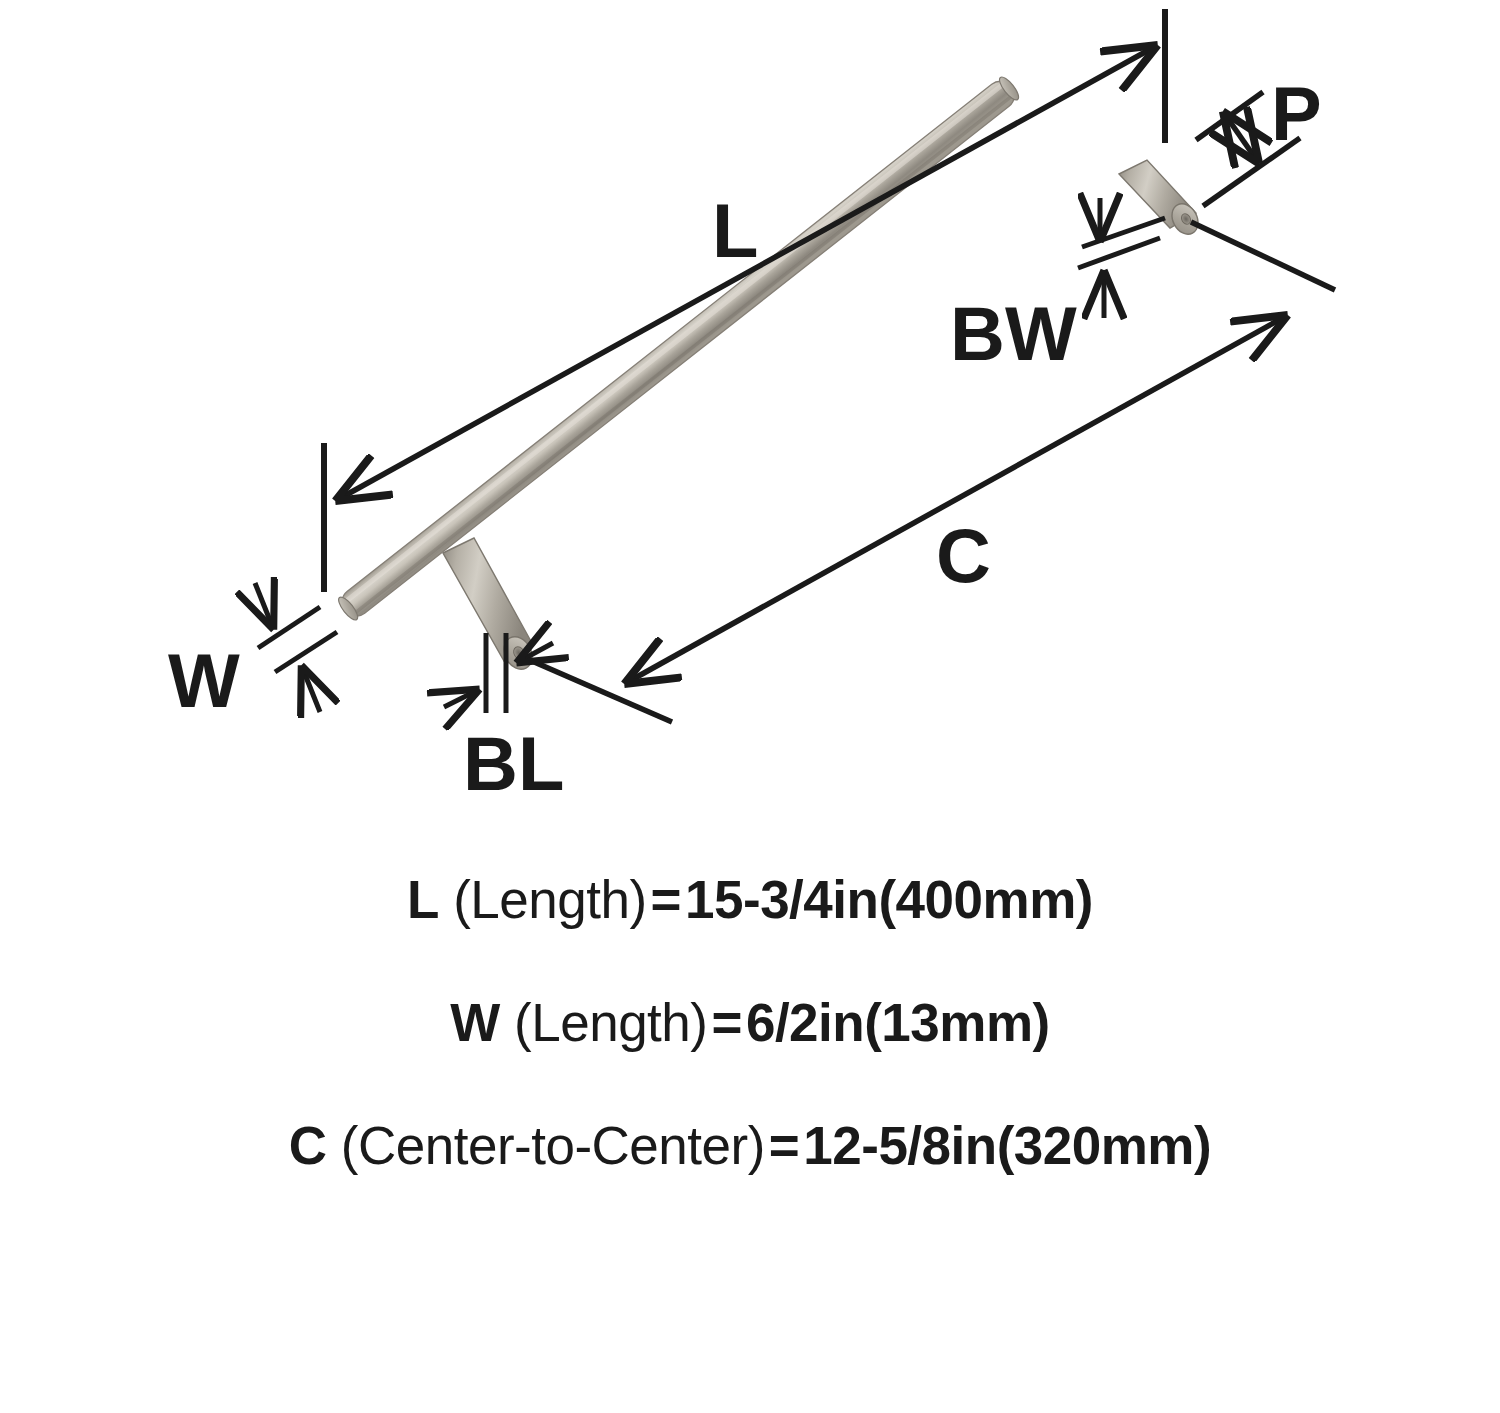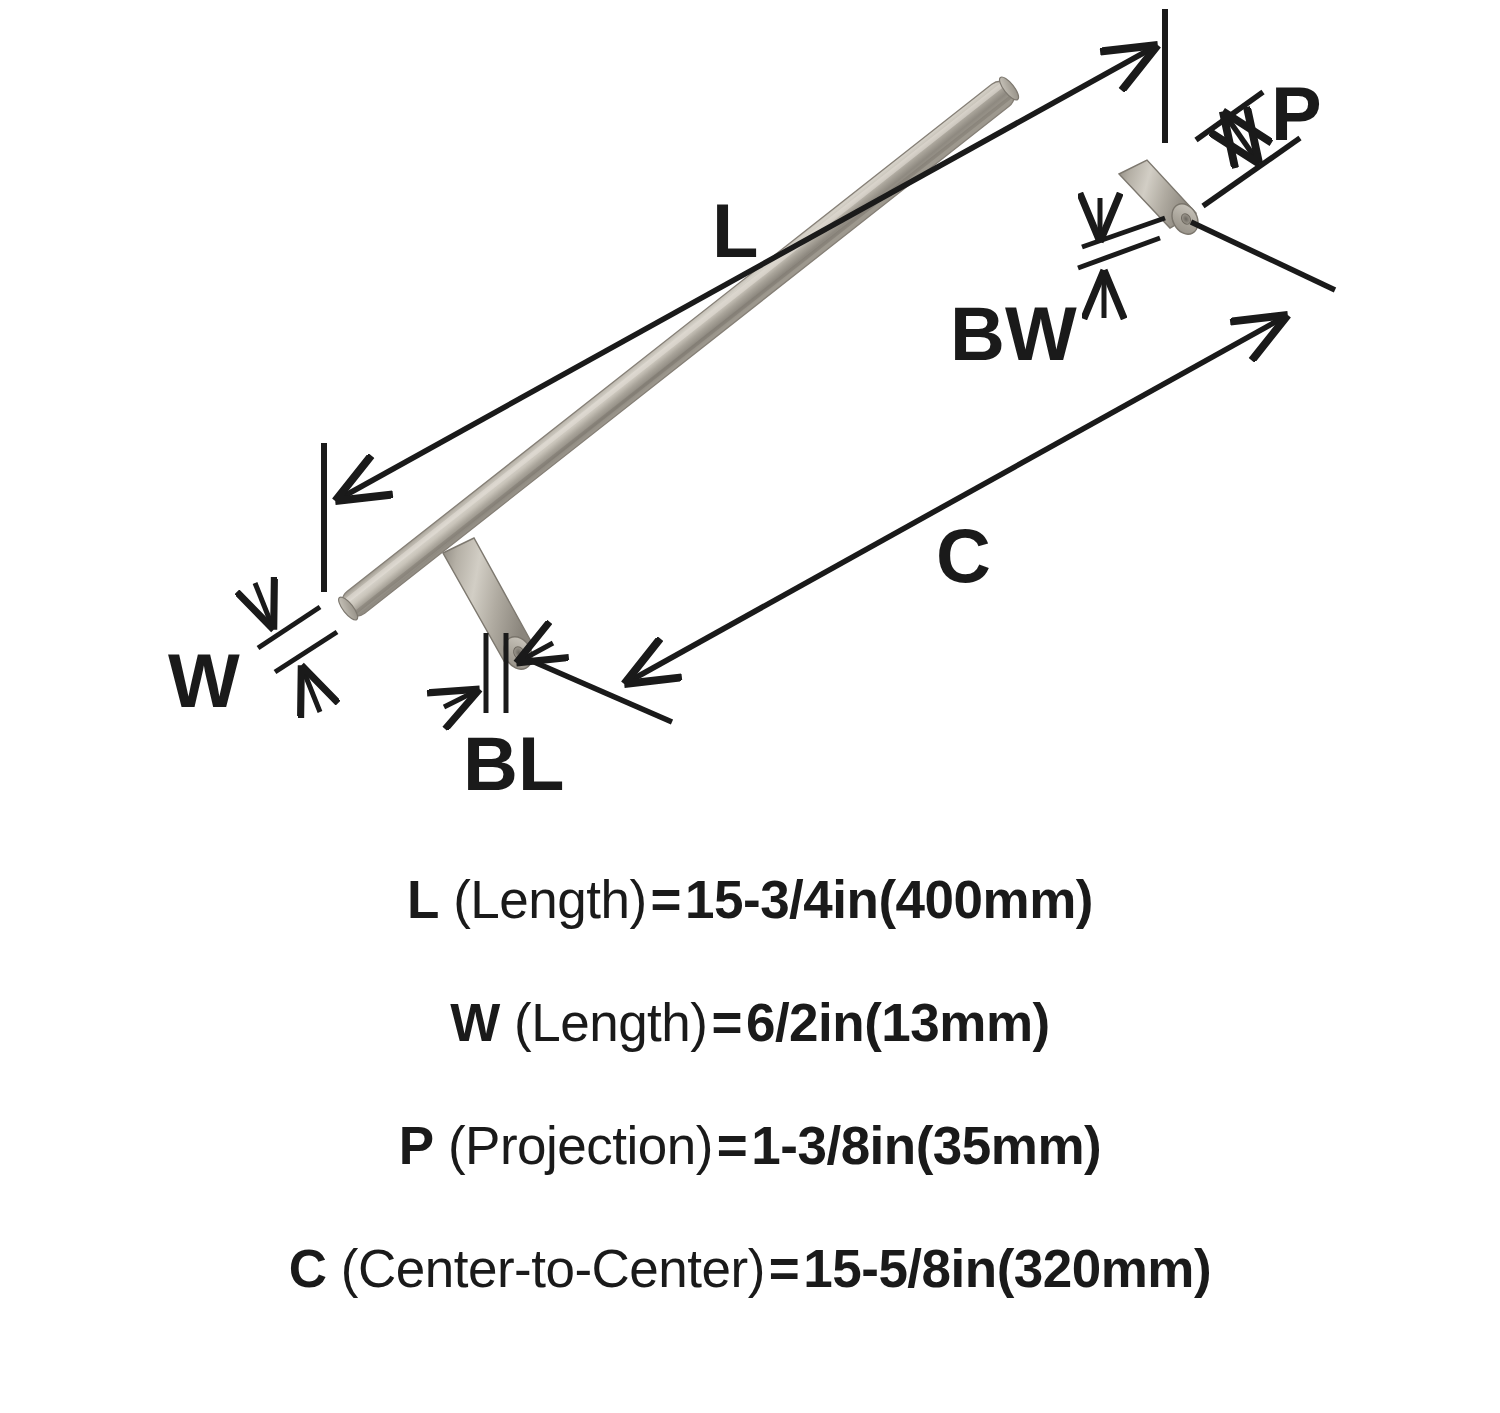--- a/index.html
+++ b/index.html
@@ -203,28 +203,23 @@
         <span class="lg-code">L</span><span>&nbsp;</span><span class="lg-label">(Length)</span><span class="lg-eq">=</span><span class="lg-value">15-3/4in(400mm)</span>
       </span>
     </div>
 
     <div class="legend-row">
       <span class="legend-line">
         <span class="lg-code">W</span><span>&nbsp;</span><span class="lg-label">(Length)</span><span class="lg-eq">=</span><span class="lg-value">6/2in(13mm)</span>
       </span>
     </div>
 
+
     <div class="legend-row">
       <span class="legend-line">
-        <span class="lg-code">P</span><span>&nbsp;</span><span class="lg-label">(Projection)</span><span class="lg-eq">=</span><span class="lg-value">1-3/8in(35mm)</span>
+        <span class="lg-code">C</span><span>&nbsp;</span><span class="lg-label">(Center-to-Center)</span><span class="lg-eq">=</span><span class="lg-value">12-5/8in(320mm)</span>
       </span>
     </div>
 
-    <div class="legend-row">
-      <span class="legend-line">
-        <span class="lg-code">C</span><span>&nbsp;</span><span class="lg-label">(Center-to-Center)</span><span class="lg-eq">=</span><span class="lg-value">15-5/8in(320mm)</span>
-      </span>
-    </div>
-
 
 
   </div>
 </div>
 
 </body></html>

